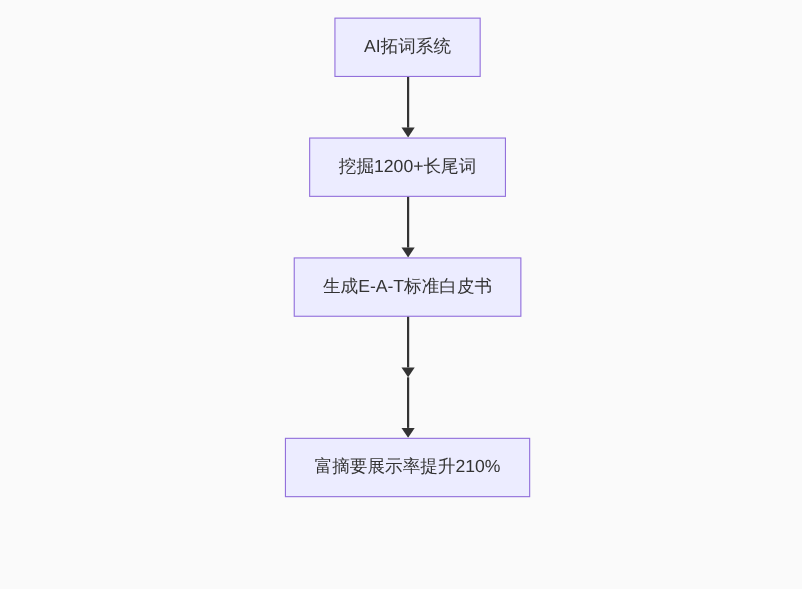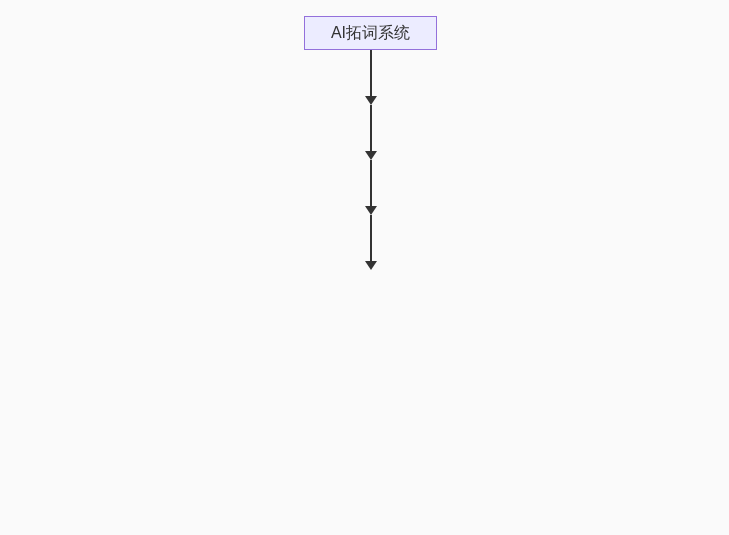--- a/index.html
+++ b/index.html
@@ -29,21 +29,21 @@
     align-items: center;
     padding-top: 16px;
     transform: translateX(6px);
   }
   .node {
     background: var(--node-fill);
     border: 1px solid var(--node-border);
     color: var(--node-text);
     font-size: 16px;
     line-height: 1;
-    padding: 8px 26px;
+    padding: 18px 26px;
     text-align: right;
     white-space: nowrap;
   }
   .arrow {
     display: flex;
     flex-direction: column;
     align-items: center;
     height: 55px;
   }
   .arrow-line {
@@ -66,32 +66,41 @@
   <div class="flow" id="flow">
   <div class="node">
     <span class="node-label">AI拓词系统</span>
   </div>
 
   <div class="arrow">
     <div class="arrow-line"></div>
     <div class="arrow-head"></div>
   </div>
 
+  <div class="node">
+    <span class="node-label">挖掘1200+长尾词</span>
+  </div>
+
+  <div class="arrow">
+    <div class="arrow-line"></div>
+    <div class="arrow-head"></div>
+  </div>
+
+  <div class="node">
+    <span class="node-label">生成E-A-T标准白皮书</span>
+  </div>
 
   <div class="arrow">
     <div class="arrow-line"></div>
     <div class="arrow-head"></div>
   </div>
 
 
   <div class="arrow">
     <div class="arrow-line"></div>
     <div class="arrow-head"></div>
   </div>
 
-
-  <div class="arrow">
-    <div class="arrow-line"></div>
-    <div class="arrow-head"></div>
+  <div class="node">
+    <span class="node-label">富摘要展示率提升210%</span>
   </div>
-
 </div>
 </div>
 
 </body></html>

